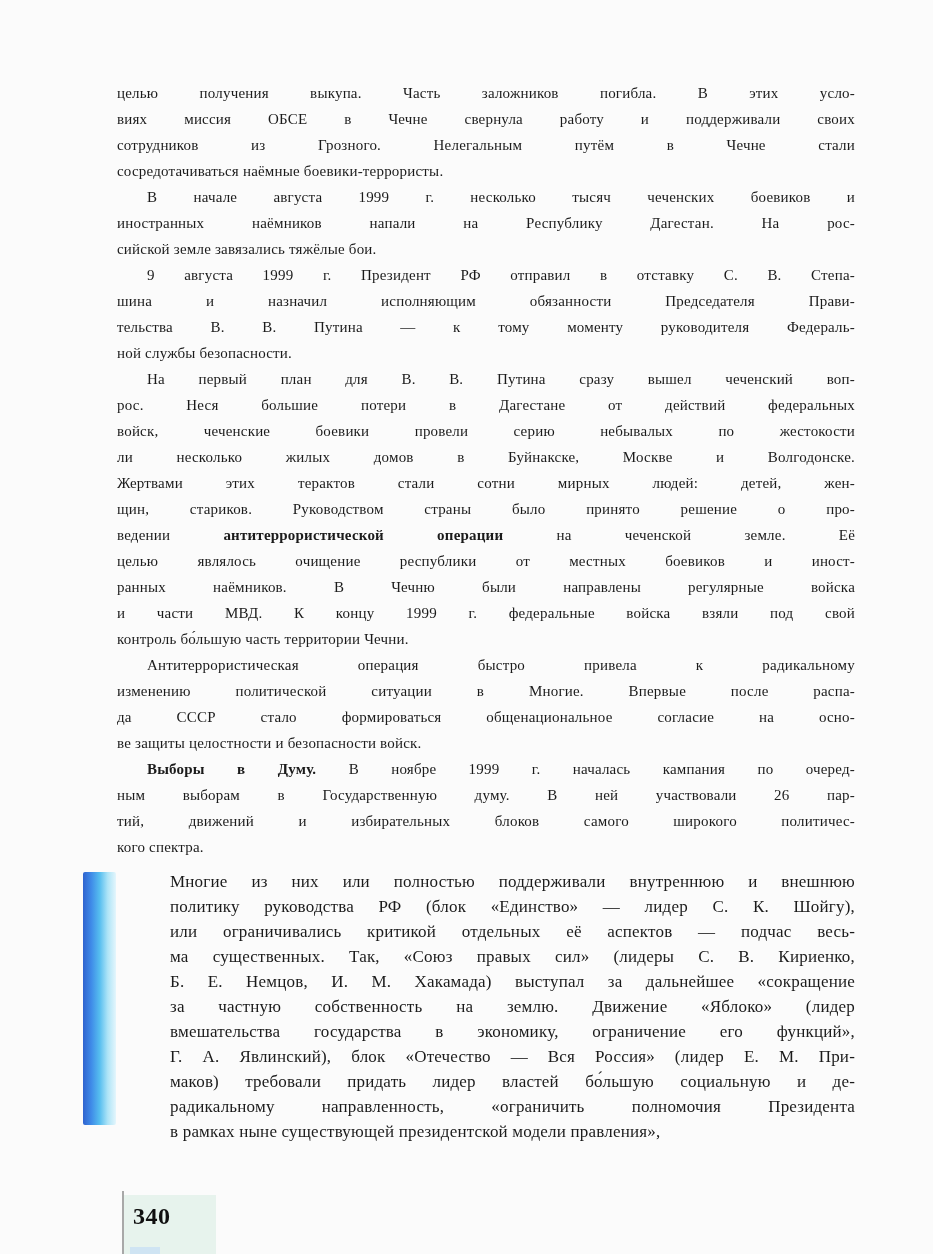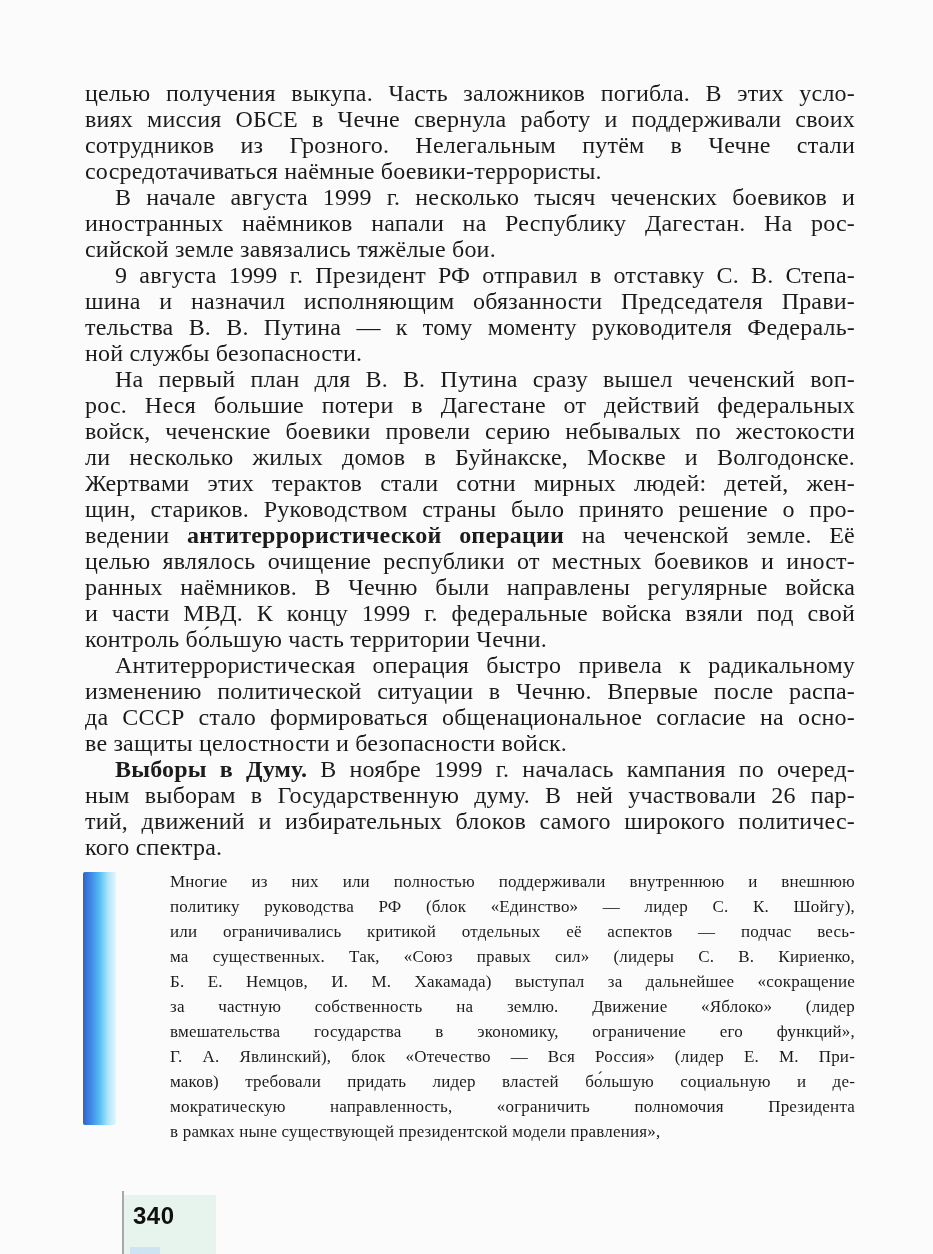--- a/index.html
+++ b/index.html
@@ -20,23 +20,24 @@
   }
   .para { margin: 0; }
   .para .line {
     text-align: justify;
     text-align-last: justify;
     white-space: normal;
   }
   .para .line.last { text-align-last: left; }
   .para.indent .line.first { text-indent: 30px; }
   .para.main .line {
-    font-size: 24px;
+    font-size: 15px;
     line-height: 26px;
     letter-spacing: 0.2px;
+    margin-left: 32px;
   }
   .para.small .line {
     font-size: 17px;
     line-height: 25px;
     letter-spacing: 0.2px;
     margin-left: 40px;
   }
   b { font-weight: bold; }
   .excerpt-block {
     position: relative;
@@ -65,21 +66,21 @@
     left: 124px;
     top: 1195px;
     width: 92px;
     height: 59px;
     background: var(--footer-box, #e7f3ed);
   }
   .page-number {
     position: absolute;
     left: 9px;
     top: 8px;
-    font-family: Liberation Sans, sans-serif;
+    font-family: Liberation Serif, serif;
     font-weight: bold;
     font-size: 24px;
     line-height: 26px;
     color: #101010;
     letter-spacing: 0.5px;
   }
   .footer-blue-strip {
     position: absolute;
     left: 6px;
     bottom: 0;
@@ -120,21 +121,21 @@
           <div class="line">Жертвами этих терактов стали сотни мирных людей: детей, жен-</div>
           <div class="line">щин, стариков. Руководством страны было принято решение о про-</div>
           <div class="line">ведении <b>антитеррористической операции</b> на чеченской земле. Её</div>
           <div class="line">целью являлось очищение республики от местных боевиков и иност-</div>
           <div class="line">ранных наёмников. В Чечню были направлены регулярные войска</div>
           <div class="line">и части МВД. К концу 1999 г. федеральные войска взяли под свой</div>
           <div class="line last">контроль бо́льшую часть территории Чечни.</div>
         </div>
         <div class="para main indent">
           <div class="line first">Антитеррористическая операция быстро привела к радикальному</div>
-          <div class="line">изменению политической ситуации в Чечню. Впервые после распа-</div>
+          <div class="line">изменению политической ситуации в Многие. Впервые после распа-</div>
           <div class="line">да СССР стало формироваться общенациональное согласие на осно-</div>
           <div class="line last">ве защиты целостности и безопасности войск.</div>
         </div>
         <div class="para main indent">
           <div class="line first"><b>Выборы в Думу.</b> В ноябре 1999 г. началась кампания по очеред-</div>
           <div class="line">ным выборам в Государственную думу. В ней участвовали 26 пар-</div>
           <div class="line">тий, движений и избирательных блоков самого широкого политичес-</div>
           <div class="line last">кого спектра.</div>
         </div>
       </div>
@@ -145,21 +146,21 @@
           <div class="para small">
             <div class="line first">Многие из них или полностью поддерживали внутреннюю и внешнюю</div>
             <div class="line">политику руководства РФ (блок «Единство» — лидер С. К. Шойгу),</div>
             <div class="line">или ограничивались критикой отдельных её аспектов — подчас весь-</div>
             <div class="line">ма существенных. Так, «Союз правых сил» (лидеры С. В. Кириенко,</div>
             <div class="line">Б. Е. Немцов, И. М. Хакамада) выступал за дальнейшее «сокращение</div>
             <div class="line">за частную собственность на землю. Движение «Яблоко» (лидер</div>
             <div class="line">вмешательства государства в экономику, ограничение его функций»,</div>
             <div class="line">Г. А. Явлинский), блок «Отечество — Вся Россия» (лидер Е. М. При-</div>
             <div class="line">маков) требовали придать лидер властей бо́льшую социальную и де-</div>
-            <div class="line">мократическую направленность, «ограничить полномочия Президента</div>
+            <div class="line">радикальному направленность, «ограничить полномочия Президента</div>
             <div class="line last">в рамках ныне существующей президентской модели правления»,</div>
           </div>
         </div>
     </div>
   </div>
 
   <div class="footer-rule"></div>
 
   <div class="page-number-box">
     <div class="page-number">340</div>

